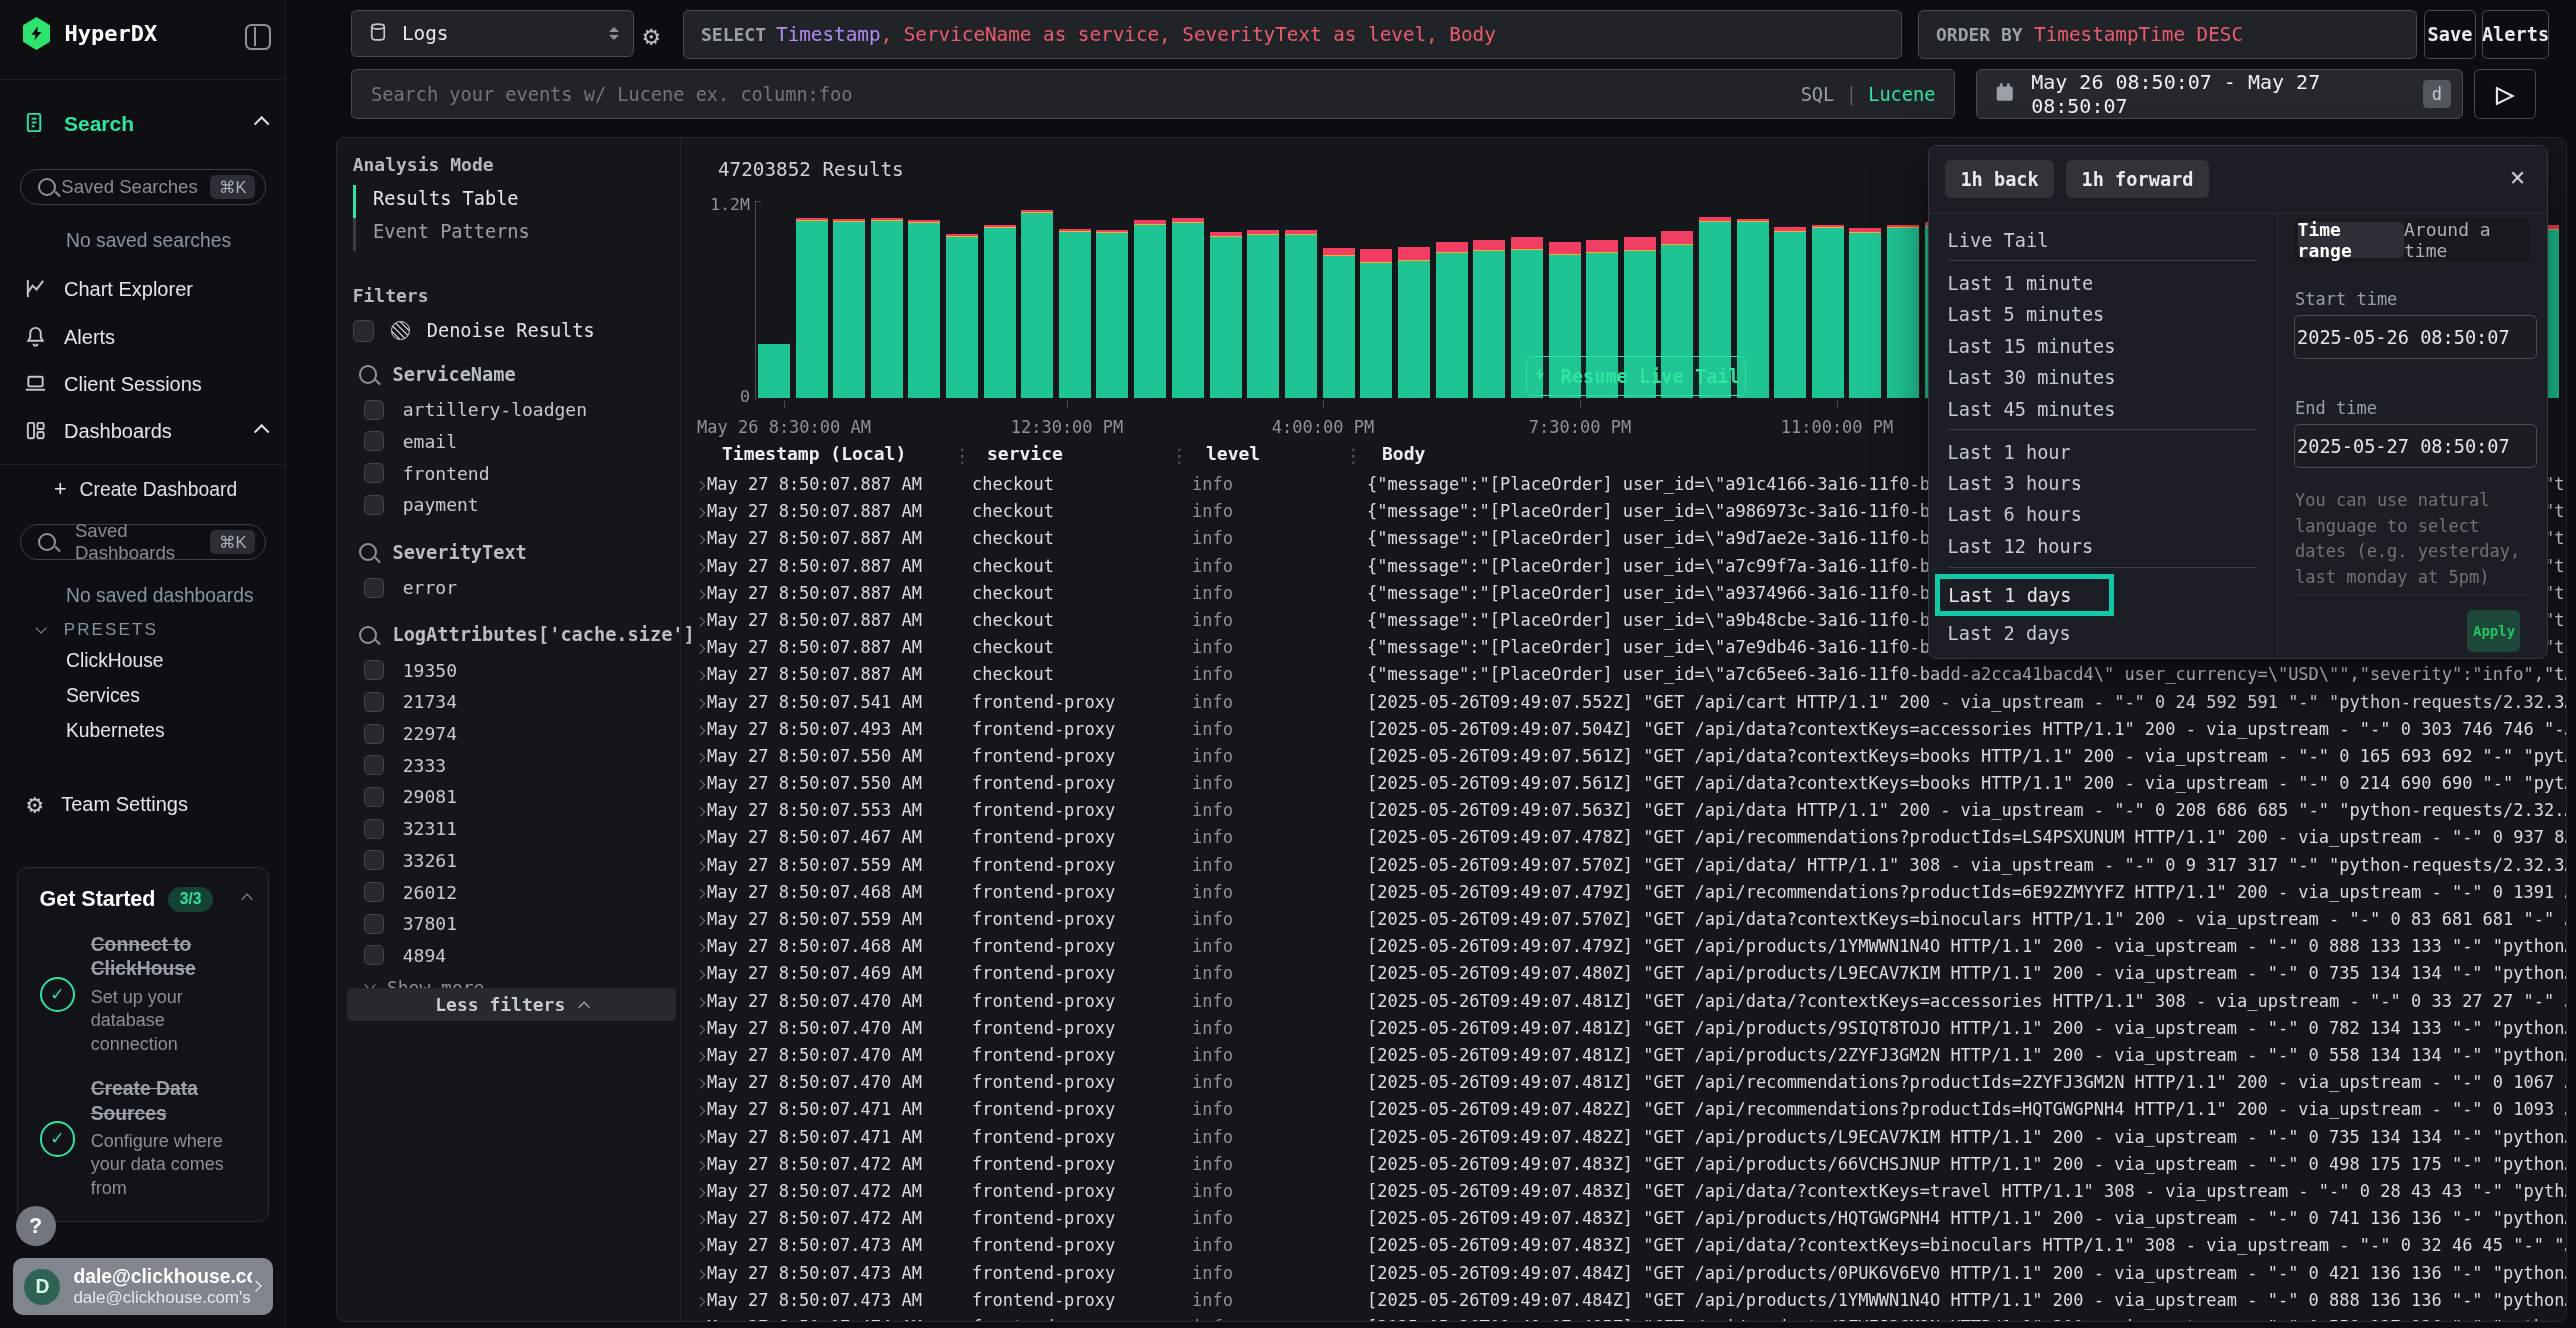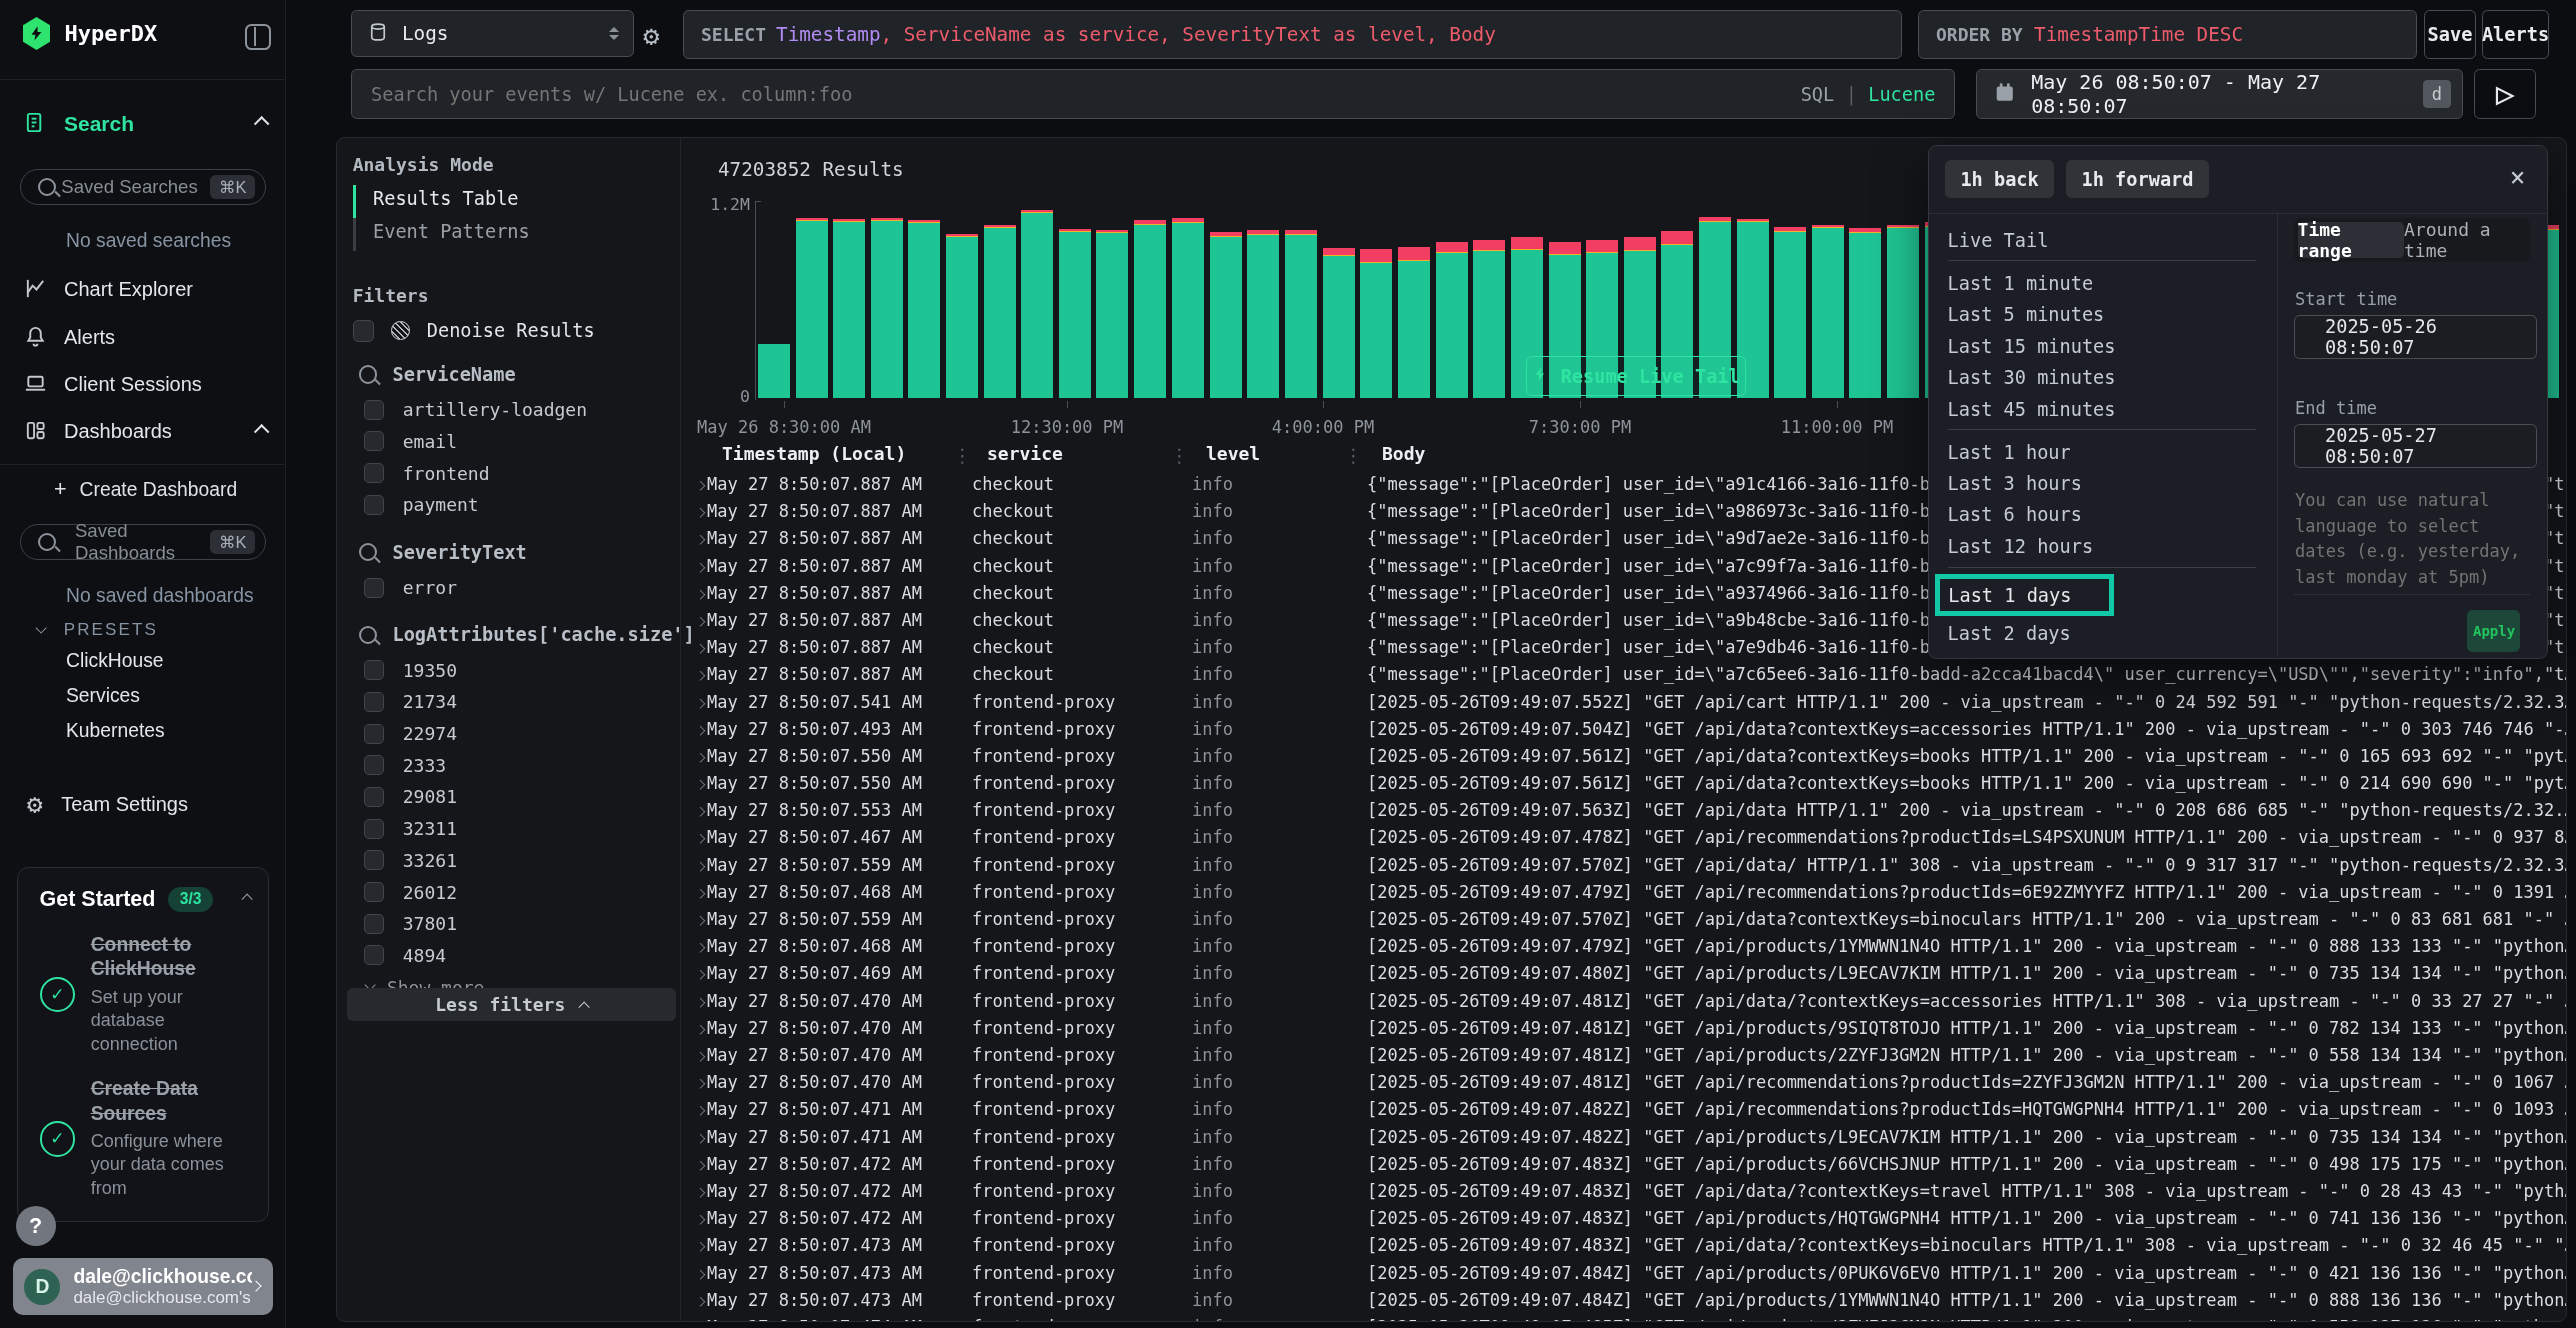--- a/index.html
+++ b/index.html
@@ -47,21 +47,21 @@
   .seg-g{background:#1fc494;} .seg-y{background:#f0b429;} .seg-r{background:#f23e63;}
   .xlbl{position:absolute;top:15.7px;transform:translateX(-50%);font-size:17px;color:#8d939b;white-space:nowrap;}
   .xtick{position:absolute;top:0;width:1.4px;height:7.2px;background:#4a4e55;}
   
   #time-panel{position:absolute;left:1928px;top:145px;width:620px;height:514px;background:#1b1e24;border:1.4px solid #33373e;border-radius:8.6px;
               box-shadow:0 17px 50px rgba(0,0,0,.55);box-sizing:border-box;z-index:40;}
   .tpi{position:absolute;left:18.6px;font-size:18.6px;color:#c6cbd2;height:31.5px;display:flex;align-items:center;cursor:pointer;}
   .tp-div{position:absolute;left:18.6px;width:308px;height:1.4px;background:#3a3f47;}
   .tp-sel{position:absolute;left:5.7px;width:179px;height:42px;border:5px solid #12c9a7;box-sizing:border-box;display:flex;align-items:center;padding-left:8.6px;color:#e4e7eb;font-size:18.6px;}
   .tp-input{position:absolute;left:2293px;width:243px;height:44px;background:#1a1d22;border:1.4px solid #4a4f57;border-radius:5.7px;
-            display:flex;align-items:center;padding-left:30px;font-size:18.6px;color:#e2e5ea;box-sizing:border-box;}
+            display:flex;align-items:center;padding-left:2px;font-size:18.6px;color:#e2e5ea;box-sizing:border-box;}
   
   .fgrp-h{display:flex;align-items:center;gap:15.7px;font-weight:bold;font-size:18.6px;color:#b9bfc7;}
   .fopt{display:flex;align-items:center;gap:18.6px;font-size:18px;color:#c6cbd2;}
   
   .gs-check{width:31.5px;height:31.5px;border-radius:50%;border:2.1px solid #2fe3a0;color:#2fe3a0;display:flex;align-items:center;justify-content:center;font-size:17px;flex:none;}
   .gs-title{font-weight:bold;font-size:19.3px;color:#9aa1a9;text-decoration:line-through;line-height:1.25;}
   .gs-sub{font-size:18px;color:#8a9199;line-height:1.3;margin-top:4.3px;}
   .tri-up{width:0;height:0;border-left:5px solid transparent;border-right:5px solid transparent;border-bottom:5.7px solid #8d939b;}
   .tri-dn{width:0;height:0;border-left:5px solid transparent;border-right:5px solid transparent;border-top:5.7px solid #8d939b;margin-top:2.9px;}
 </style>

